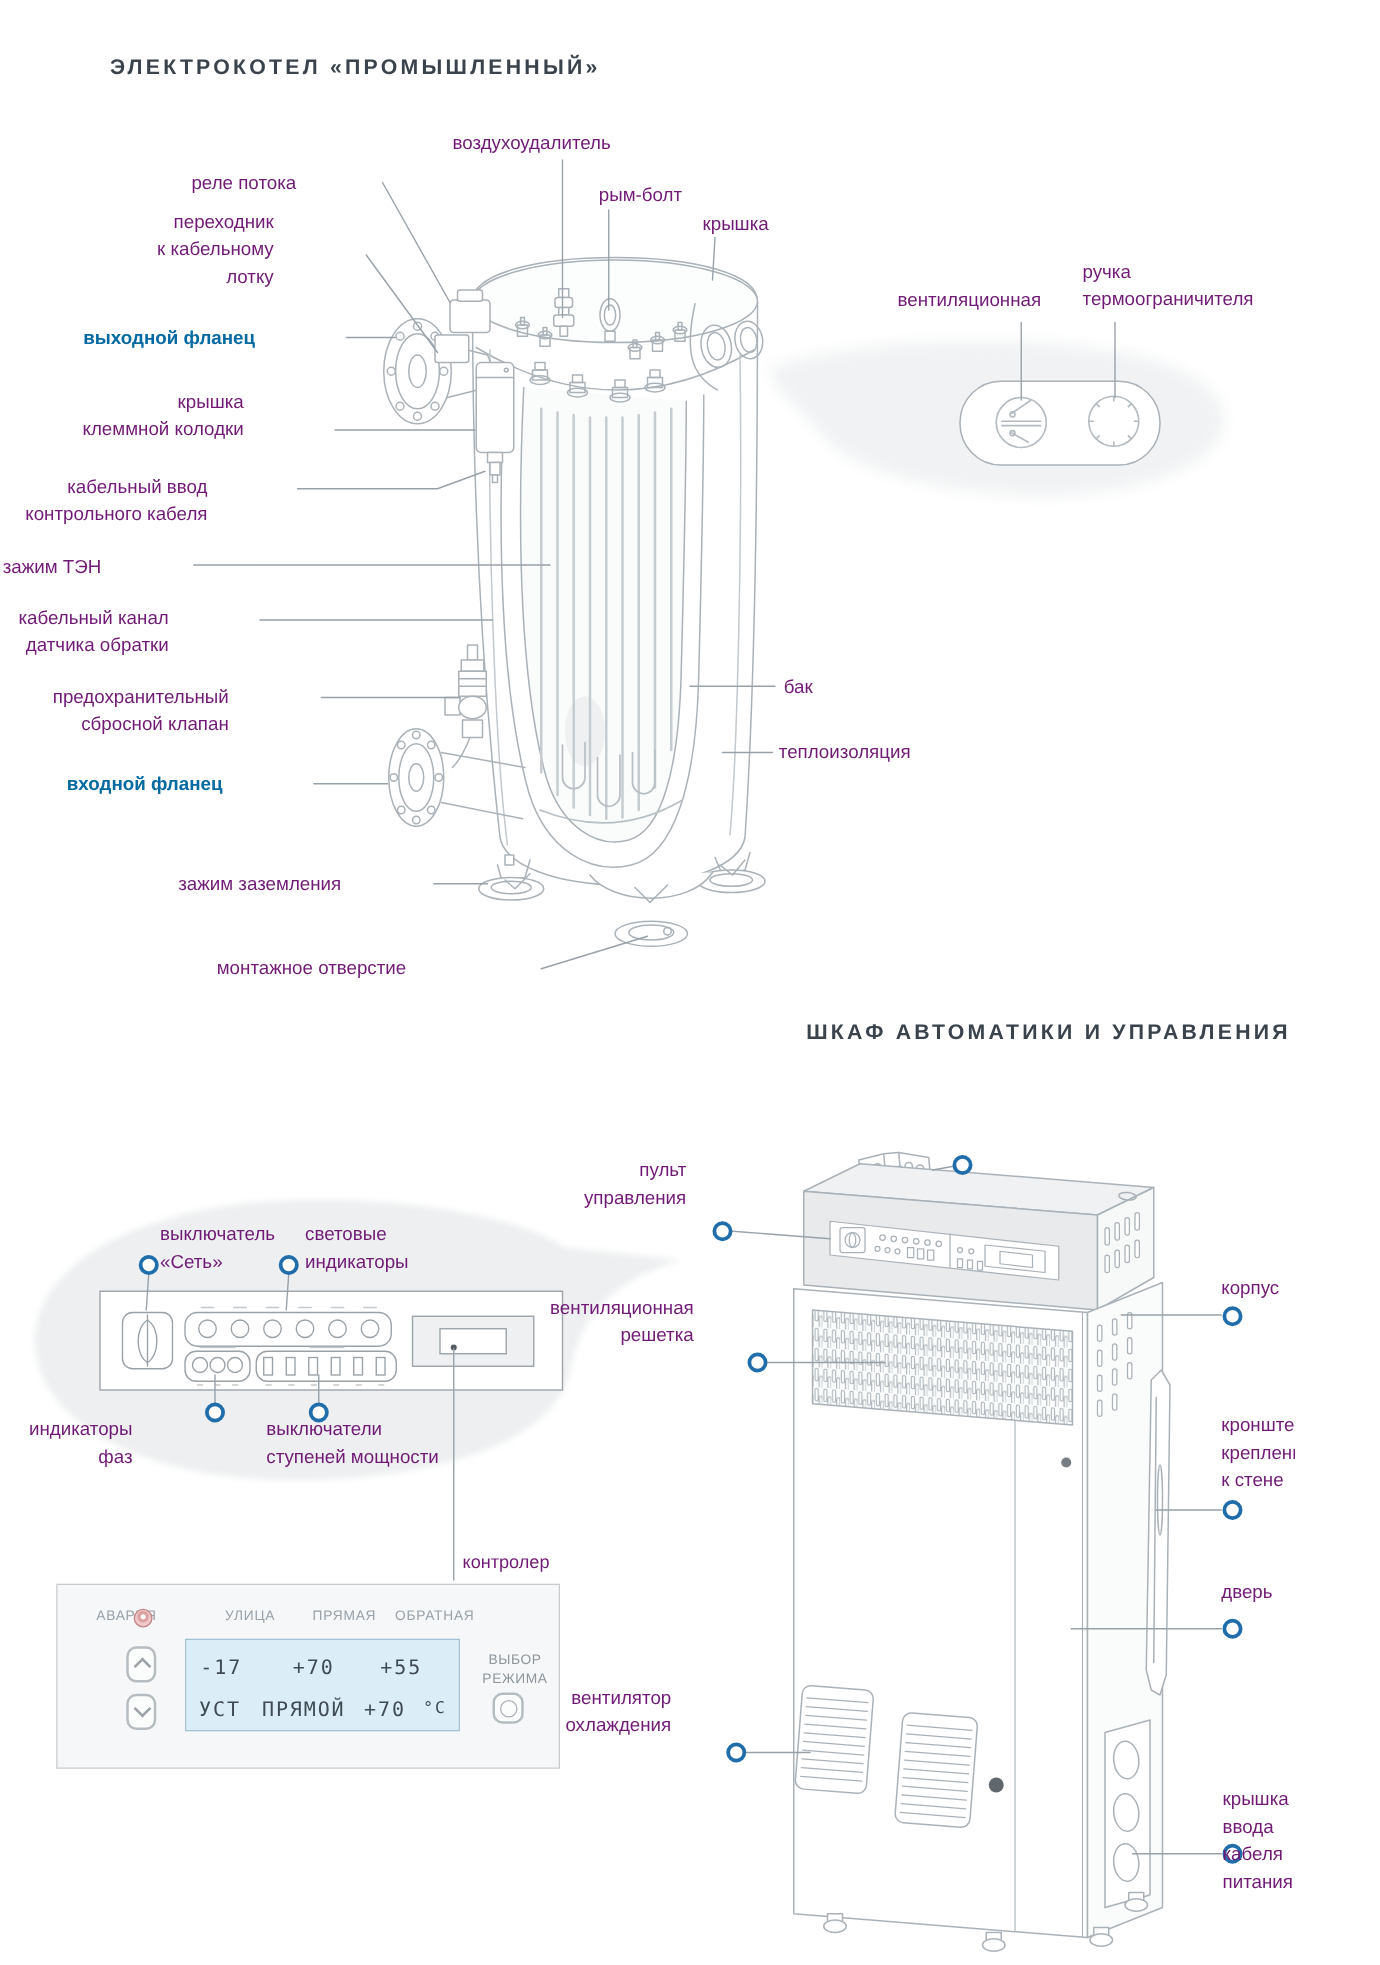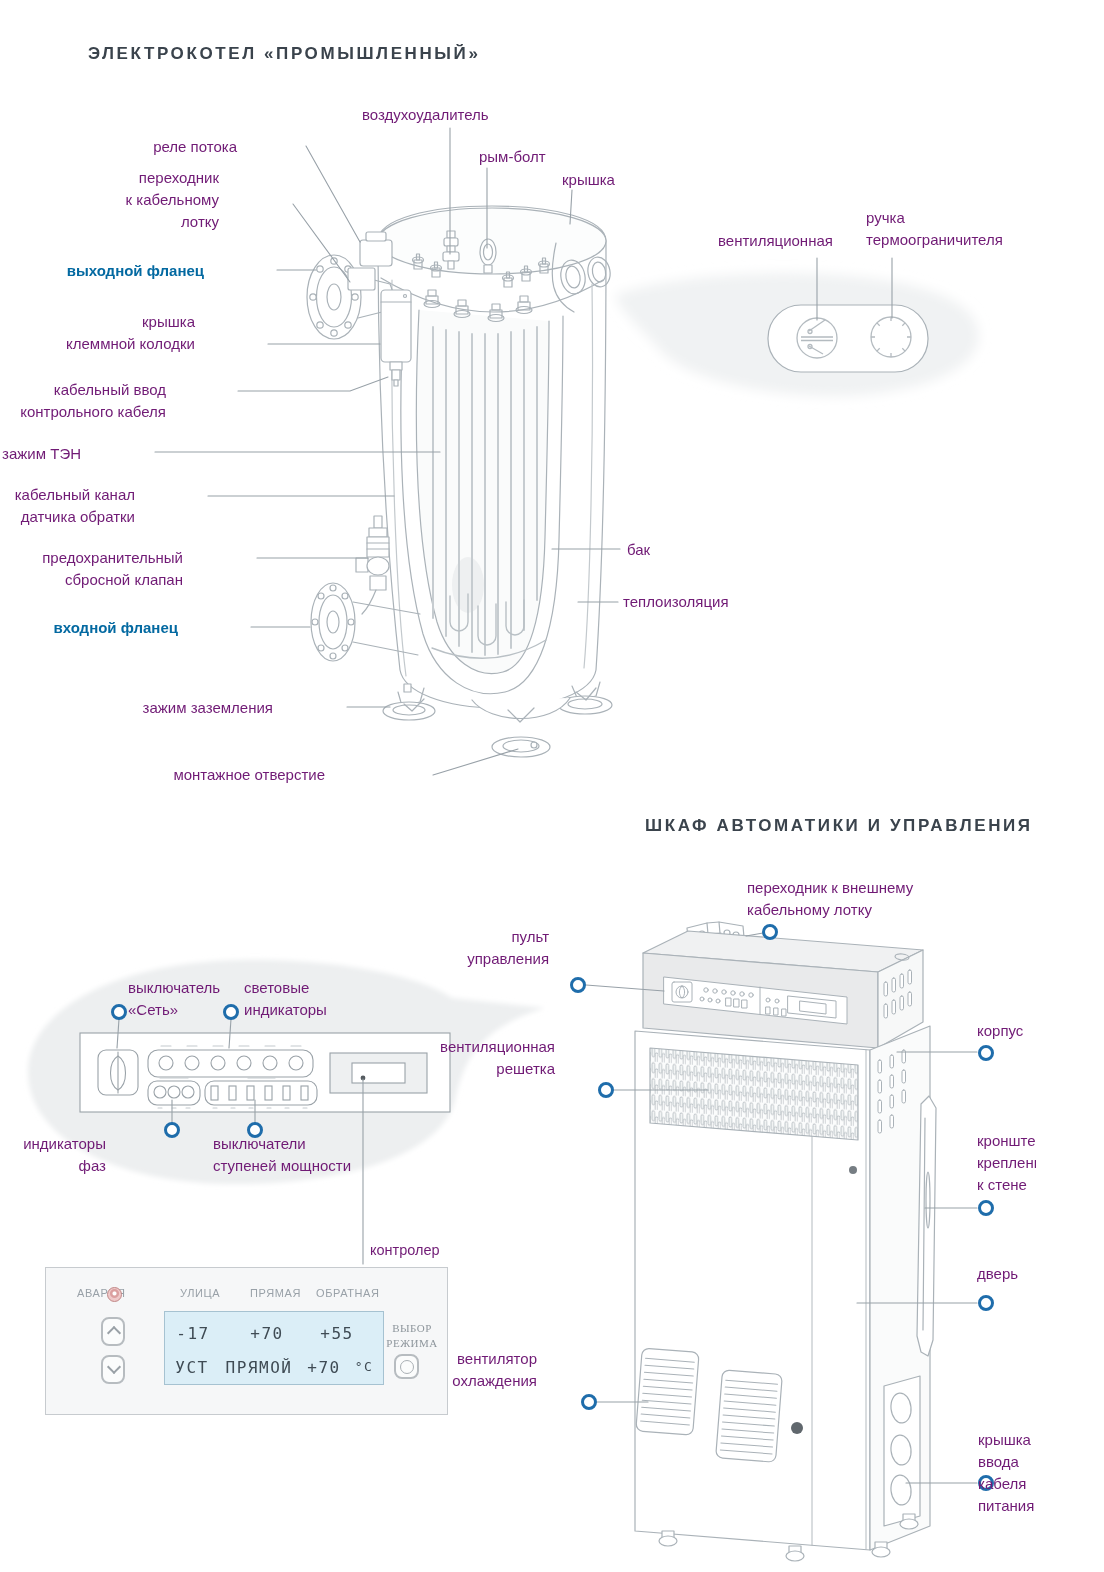--- a/index.html
+++ b/index.html
@@ -19,26 +19,26 @@
   .csm{position:absolute;font-size:11px;letter-spacing:.6px;color:#99a1a8;white-space:nowrap;margin-left:18px;}
   .led{position:absolute;left:61px;top:19px;width:13px;height:13px;border-radius:50%;
        border:1px solid #c08484;background:radial-gradient(circle at 50% 42%,#ffffff 0 1.5px,#dba0a0 2.5px 4px,#efc9c9 5px);}
   .abtn{position:absolute;left:55px;width:24px;height:29px;border:2px solid #b7bcc0;
         border-radius:8px;background:#fbfcfc;box-sizing:border-box;}
   .abtn span{position:absolute;left:6px;width:8px;height:8px;border-left:2px solid #9aa1a7;
         border-top:2px solid #9aa1a7;}
   .abtn.up span{top:9px;transform:rotate(45deg);}
   .abtn.dn span{top:5px;transform:rotate(225deg);}
   #lcd{position:absolute;left:102px;top:43px;width:220px;height:74px;background:#dbeef7;
-       border:1px solid #a6c2d1;box-sizing:border-box;margin-left:16px;}
+       border:1px solid #a6c2d1;box-sizing:border-box;}
   .v{position:absolute;transform:translateX(-50%);font-family:"DejaVu Sans Mono",monospace;
      font-size:16px;letter-spacing:1.5px;color:#3f4b54;white-space:nowrap;}
   .v.unit{font-size:13px;}
   .modelbl{position:absolute;left:336px;top:53px;width:60px;text-align:center;font-size:11px;
-     line-height:15px;letter-spacing:.5px;color:#8e969c;white-space:pre-line;font-family:Liberation Serif, serif;}
+     line-height:15px;letter-spacing:.5px;color:#8e969c;white-space:pre-line;}
   .modebtn{position:absolute;left:348px;top:86px;width:25px;height:25px;border:2px solid #b7bcc0;
      border-radius:8px;background:#fbfcfc;box-sizing:border-box;}
   .modebtn i{position:absolute;left:3.5px;top:3.5px;width:14px;height:14px;border:1.5px solid #aab0b5;
      border-radius:50%;box-sizing:border-box;}
 </style>
 </head>
 <body>
 
 <div id="canvas">
 
@@ -475,22 +475,20 @@
 сбросной клапан</div>
   <div class="lbl r b" style="right:858px;top:617px">входной фланец</div>
   <div class="lbl r" style="right:763px;top:697px">зажим заземления</div>
   <div class="lbl r" style="right:711px;top:764px">монтажное отверстие</div>
   <div class="lbl" style="left:627px;top:539px">бак</div>
   <div class="lbl" style="left:623px;top:591px">теплоизоляция</div>
   <div class="lbl" style="left:718px;top:230px">вентиляционная</div>
   <div class="lbl" style="left:866px;top:207px">ручка
 термоограничителя</div>
 
-  <div class="lbl" style="left:747px;top:877px">переходник к внешнему
-кабельному лотку</div>
   <div class="lbl r" style="right:487px;top:926px">пульт
 управления</div>
   <div class="lbl r" style="right:481px;top:1036px">вентиляционная
 решетка</div>
   <div class="lbl" style="left:977px;top:1020px">корпус</div>
   <div class="lbl" style="left:977px;top:1130px">кронштейн
 крепления
 к стене</div>
   <div class="lbl" style="left:977px;top:1263px">дверь</div>
   <div class="lbl r" style="right:499px;top:1348px">вентилятор

